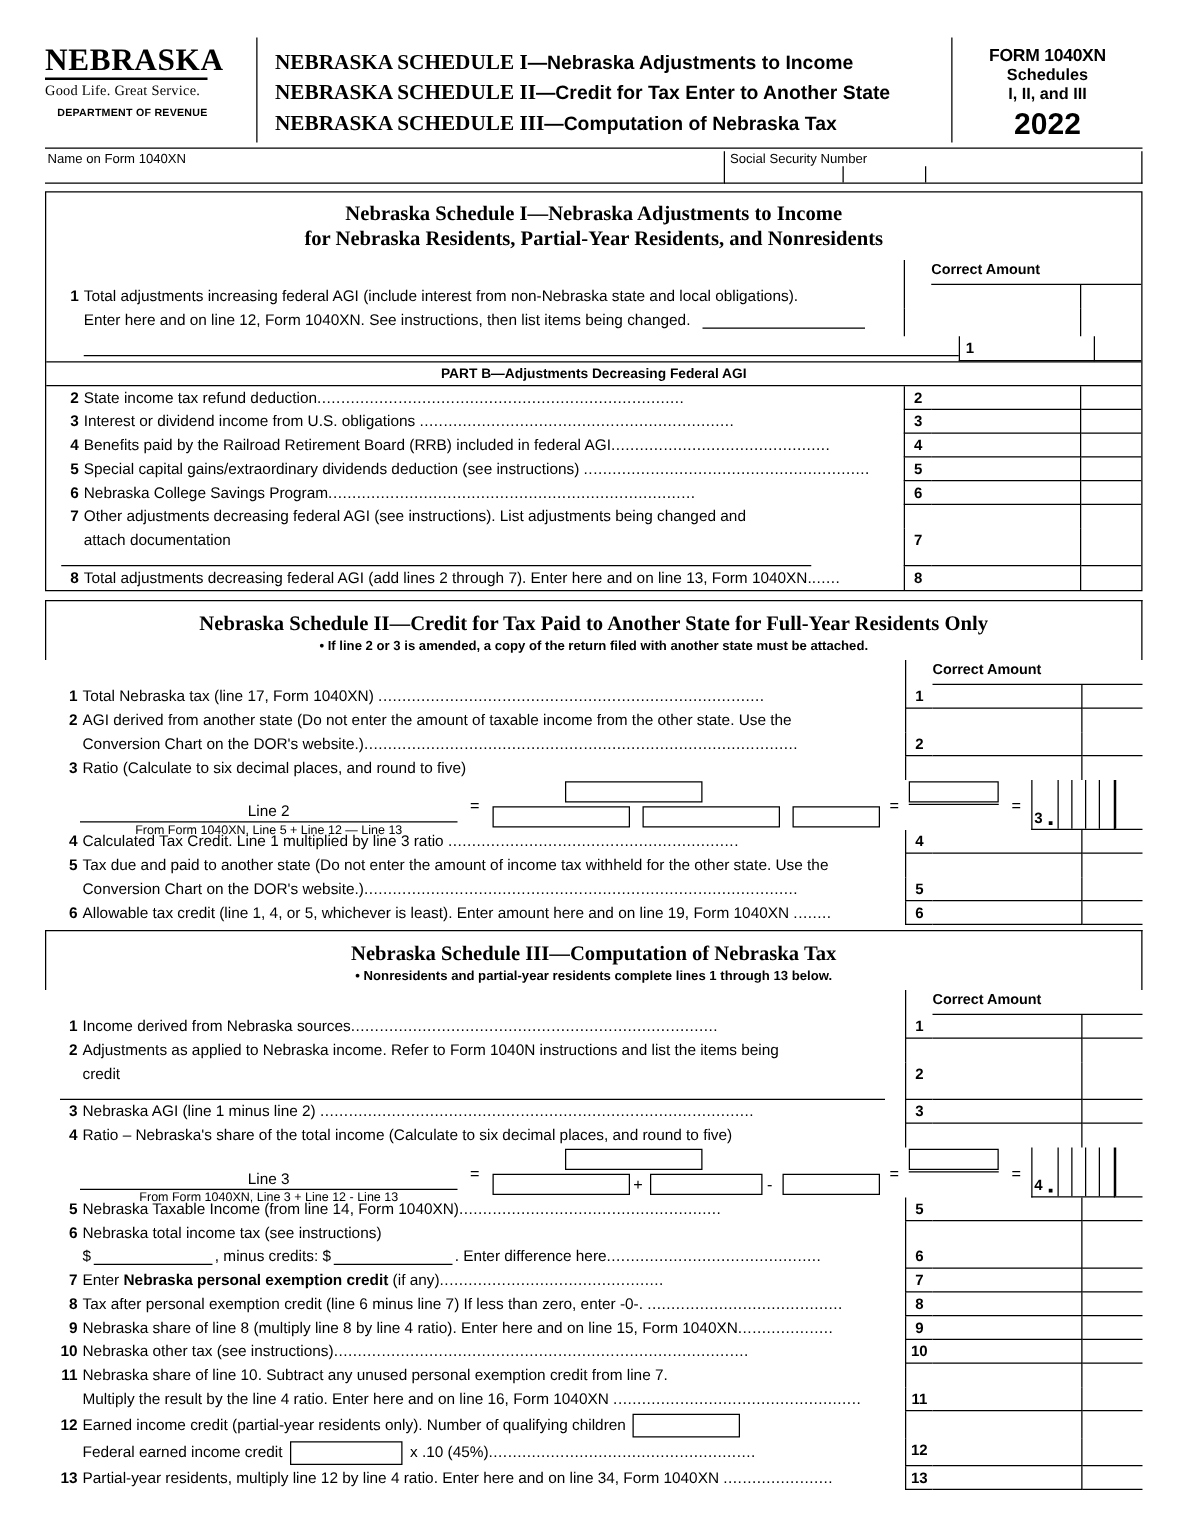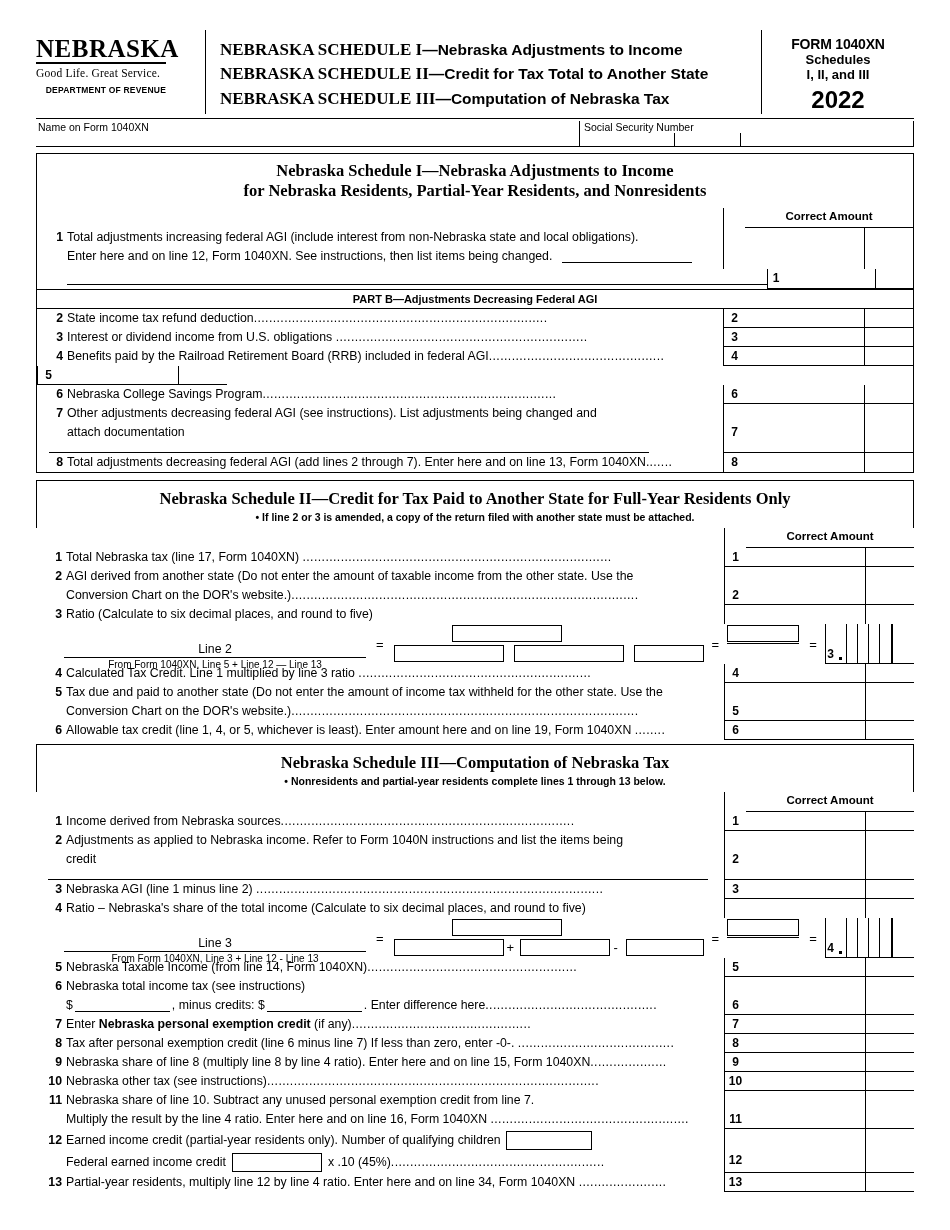--- a/index.html
+++ b/index.html
@@ -207,21 +207,20 @@
   }
   .centcol {
     width: 48px;
     box-sizing: border-box;
   }
   .hl { border-bottom: 1.2px solid #000; }
 
   .correct-hdr {
     font-size: 11.5px;
     font-weight: 700;
-    text-align: center;
     padding-top: 2px;
   }
 
   
   .ibox {
     display: inline-block;
     border: 1.2px solid #000;
     height: 15px;
     vertical-align: middle;
     box-sizing: border-box;
@@ -280,21 +279,21 @@
       <div class="logo-neb">NEBRASKA</div>
       <div class="logo-rule"></div>
       <div class="logo-tag">Good Life. Great Service.</div>
       <div class="logo-dept">DEPARTMENT OF REVENUE</div>
     </div>
     <div class="title-cell">
       <div class="title-line">
         <span class="ser">NEBRASKA SCHEDULE I</span><span>—Nebraska Adjustments to Income</span>
       </div>
       <div class="title-line">
-        <span class="ser">NEBRASKA SCHEDULE II</span><span>—Credit for Tax Total to Another State</span>
+        <span class="ser">NEBRASKA SCHEDULE II</span><span>—Credit for Tax Enter to Another State</span>
       </div>
       <div class="title-line">
         <span class="ser">NEBRASKA SCHEDULE III</span><span>—Computation of Nebraska Tax</span>
       </div>
     </div>
     <div class="form-cell">
       <div class="form-num">FORM 1040XN</div>
       <div class="form-sch">Schedules</div>
       <div class="form-sch">I, II, and III</div>
       <div class="form-year">2022</div>
@@ -366,20 +365,21 @@
       <div class="amtcol hl" style="border-right:1.2px solid #000"></div>
       <div class="centcol hl"></div>
     </div>
     <div class="row">
       <div class="cell-text"><span class="ln">4</span><span>Benefits paid by the Railroad Retirement Board (RRB) included in federal AGI</span><span class="dots">..............................................</span></div>
       <div class="numcol hl" style="border-right:none">4</div>
       <div class="amtcol hl" style="border-right:1.2px solid #000"></div>
       <div class="centcol hl"></div>
     </div>
     <div class="row">
+      <div class="cell-text"><span class="ln">5</span><span>Special capital gains/extraordinary dividends deduction (see instructions) </span><span class="dots">............................................................</span></div>
       <div class="numcol hl" style="border-right:none">5</div>
       <div class="amtcol hl" style="border-right:1.2px solid #000"></div>
       <div class="centcol hl"></div>
     </div>
     <div class="row">
       <div class="cell-text"><span class="ln">6</span><span>Nebraska College Savings Program</span><span class="dots">.............................................................................</span></div>
       <div class="numcol hl" style="border-right:none">6</div>
       <div class="amtcol hl" style="border-right:1.2px solid #000"></div>
       <div class="centcol hl"></div>
     </div>

